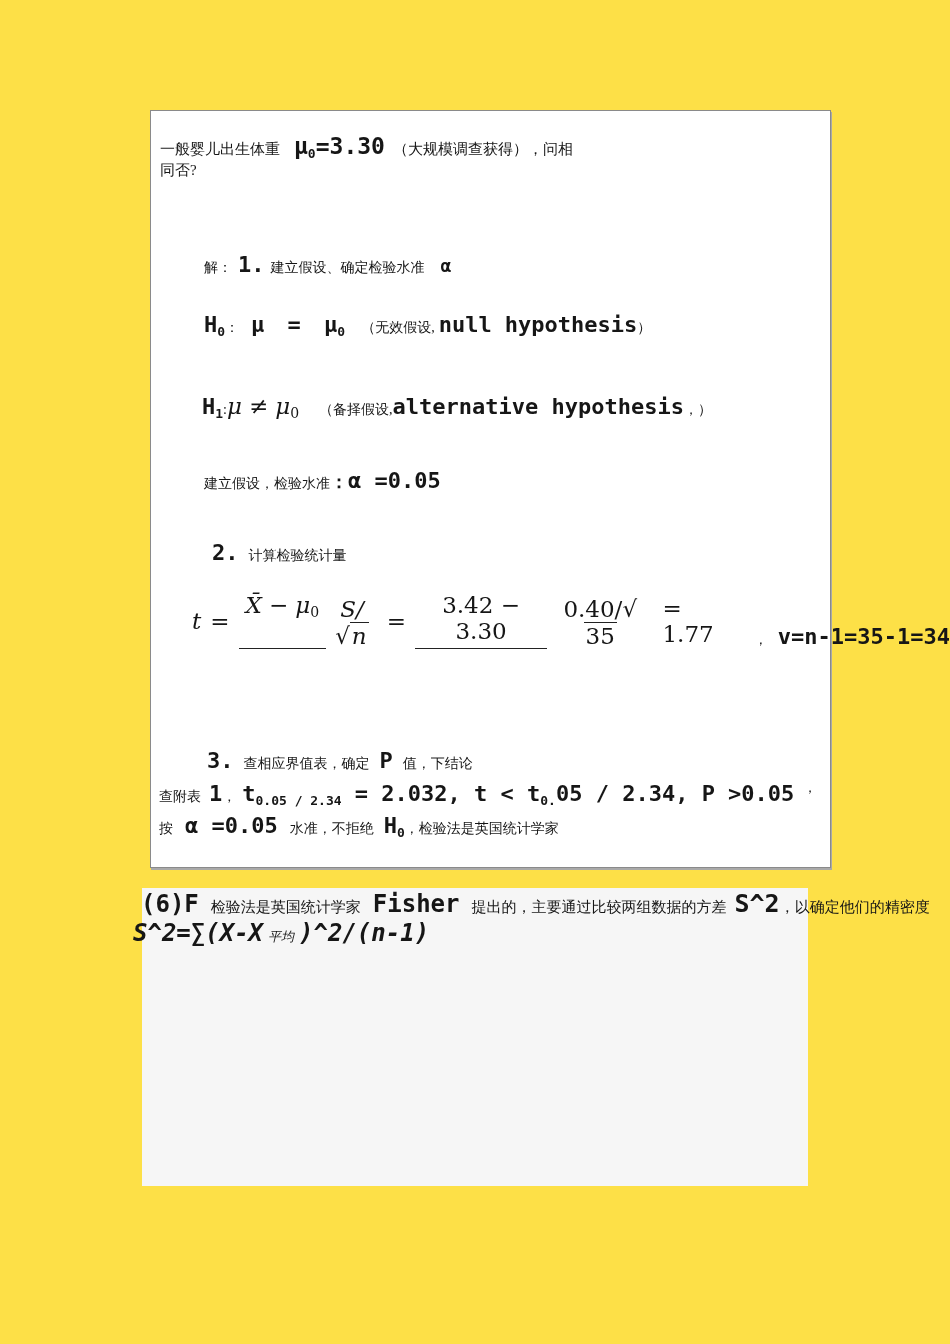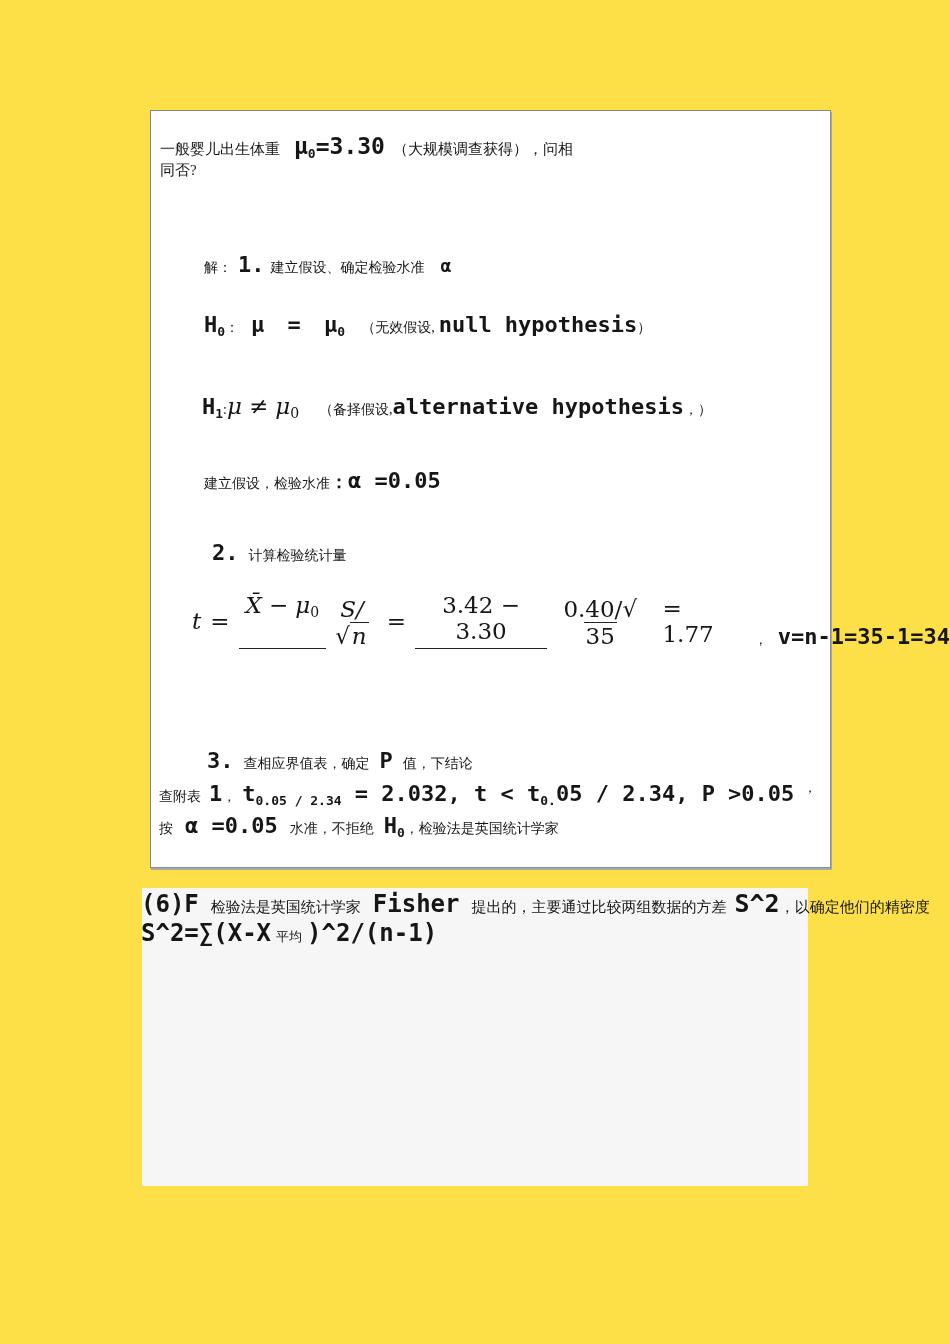--- a/index.html
+++ b/index.html
@@ -86,15 +86,15 @@
 
   <div class="abs line" style="left:159px; top:781px;"><span class="cn-s">查附表</span><span class="mono m22" style="margin-left:8px">1</span><span class="cn-s">，</span><span class="mono m22" style="margin-left:6px">t</span><span class="sb">0.05 / 2.34</span><span class="mono m22"> = 2.032, t &lt; t</span><span class="sb">0.</span><span class="mono m22">05 / 2.34, P &gt;0.05</span></div>
   <div class="abs cn-s" style="left:803px; top:779px;">，</div>
 
   <div class="abs line" style="left:159px; top:813px;"><span class="cn-s">按</span><span class="mono m22" style="margin:0 12px">α =0.05</span><span class="cn-s">水准，不拒绝</span><span class="mono m22" style="margin-left:10px">H</span><span class="sb">0</span><span class="cn-s">，检验法是英国统计学家</span></div>
 
   <div class="gray-panel"></div>
 
   <div class="abs line" style="left:141px; top:889px;"><span class="mono m24">(6)F</span><span class="cn" style="margin-left:12px">检验法是英国统计学家</span><span class="mono m24" style="margin:0 12px">Fisher</span><span class="cn">提出的，主要通过比较两组数据的方差</span><span class="mono m24" style="margin-left:8px; font-size:25px">S^2</span><span class="cn">，</span><span class="cn">以确定他们的精密度</span></div>
 
-  <div class="abs line" style="left:141px; top:919px;"><span class="mono m24">S^2=∑(X-X</span><span class="cn" style="font-size:13px; margin:0 5px">平均</span><span class="mono m24">)^2/(n-1)</span></div>
+  <div class="abs line" style="left:133px; top:919px;font-style:italic;"><span class="mono m24">S^2=∑(X-X</span><span class="cn" style="font-size:13px; margin:0 5px">平均</span><span class="mono m24">)^2/(n-1)</span></div>
 
 </div>
 
 </body></html>

